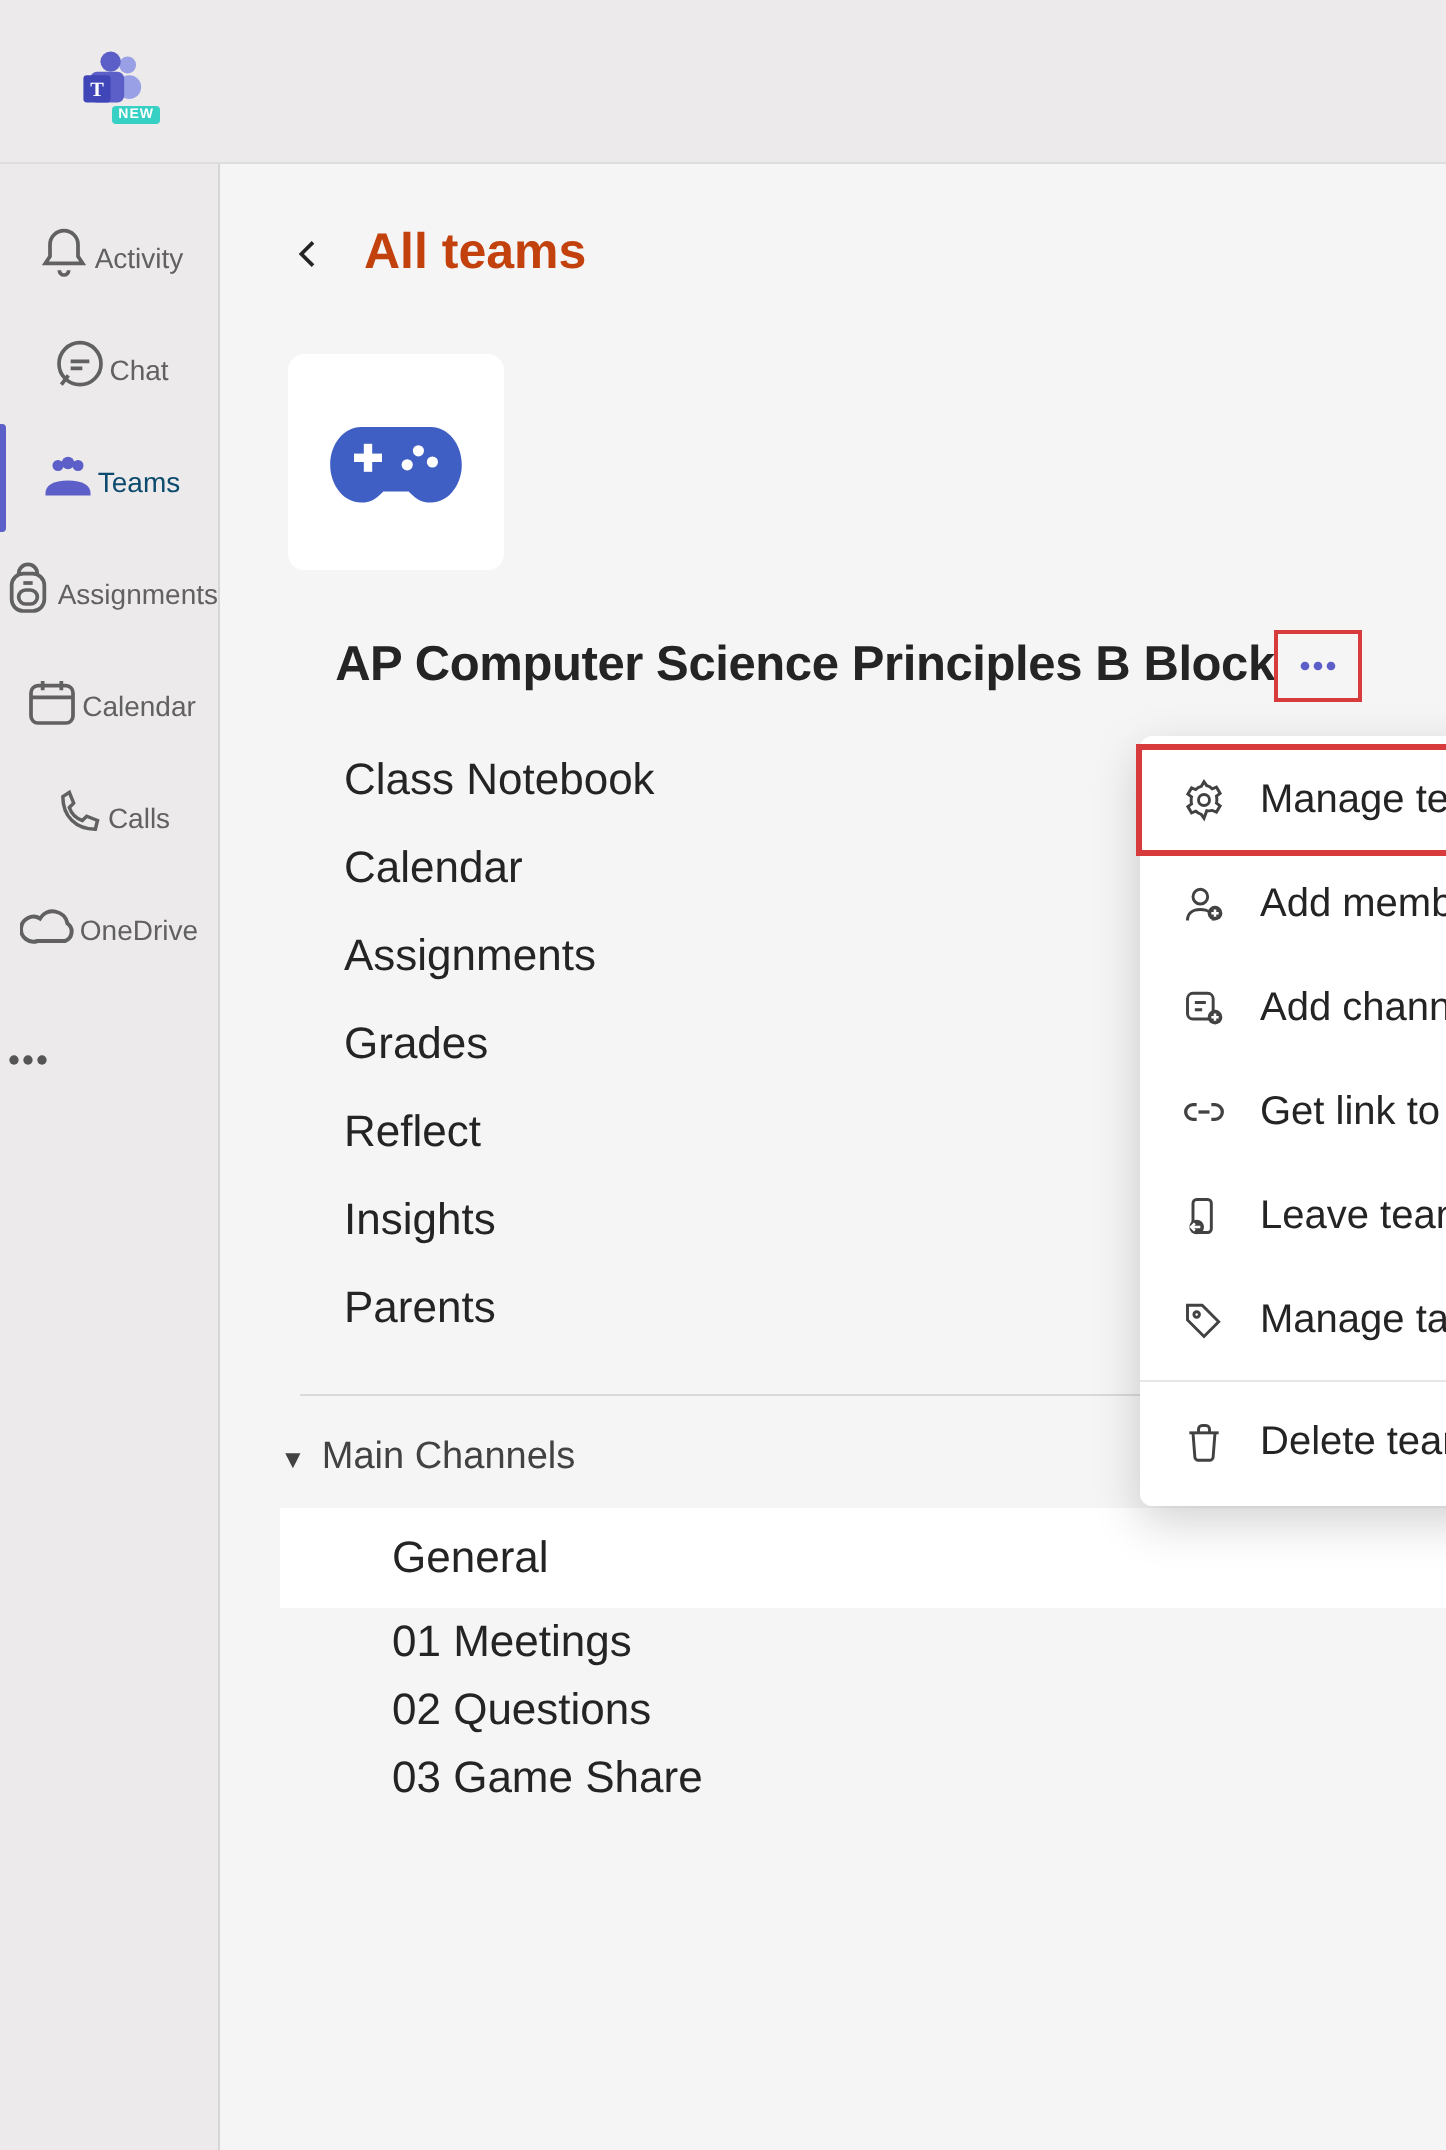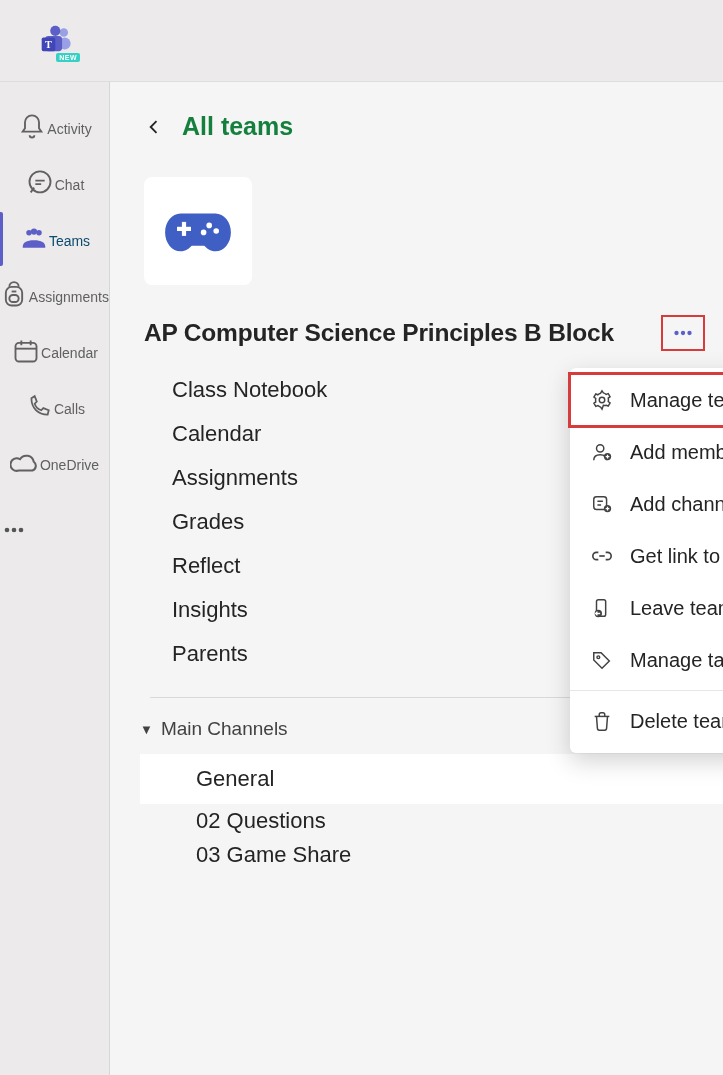--- a/index.html
+++ b/index.html
@@ -54,28 +54,28 @@
   .rail-ellipsis { margin-top: 6px; padding: 18px 0; color:#555; width:100%; text-align:center; }
   .rail-apps { margin-top: 10px; }
   .main-pane {
     flex: 1; background: #f5f5f5; position: relative; overflow: hidden;
   }
   .breadcrumb {
     display: flex; align-items: center; gap: 18px;
     padding: 30px 0 0 34px;
   }
   .breadcrumb .back { color: #242424; cursor:pointer; }
-  .breadcrumb .crumb-text { font-size: 25px; font-weight: 700; color:#15803d; }
+  .breadcrumb .crumb-text { font-size: 25px; font-weight: 700; color:#c2410c; }
   .team-avatar {
     width: 108px; height: 108px; background: #fff; border-radius: 8px;
     margin: 36px 0 0 34px; display:flex; align-items:center; justify-content:center;
   }
   .team-avatar svg { width: 70px; height: 50px; }
   .team-title-row {
-    display: flex; align-items: center; justify-content: space-between;
+    display: flex; align-items: center; justify-content: center;
     padding: 30px 18px 0 34px;
   }
   .team-title { font-size: 24.5px; font-weight: 800; color: #242424; letter-spacing: -0.2px; }
   .more-btn {
     width: 44px; height: 36px; display:flex; align-items:center; justify-content:center;
     border: 2px solid #d83b3b; cursor:pointer; color:#5b5fc7;
   }
   .team-sections {
     padding: 26px 0 0 62px; display:flex; flex-direction:column; gap: 18px;
   }
@@ -274,20 +274,21 @@
 
     <div class="divider"></div>
 
     <div class="channel-group">
       <div class="channel-group-header">
         <span class="caret">▼</span>
         <span>Main Channels</span>
       </div>
       <div class="channel-list">
         <div class="channel-item selected">General</div>
+        <div class="channel-item">01 Meetings</div>
         <div class="channel-item">02 Questions</div>
         <div class="channel-item">03 Game Share</div>
       </div>
     </div>
 
     <div class="context-menu">
       <div class="menu-item highlight">
         <span class="mi-icon">
           <svg viewBox="0 0 24 24" width="22" height="22" fill="none" stroke="#424242" stroke-width="1.6">
             <circle cx="12" cy="12" r="3"></circle>

